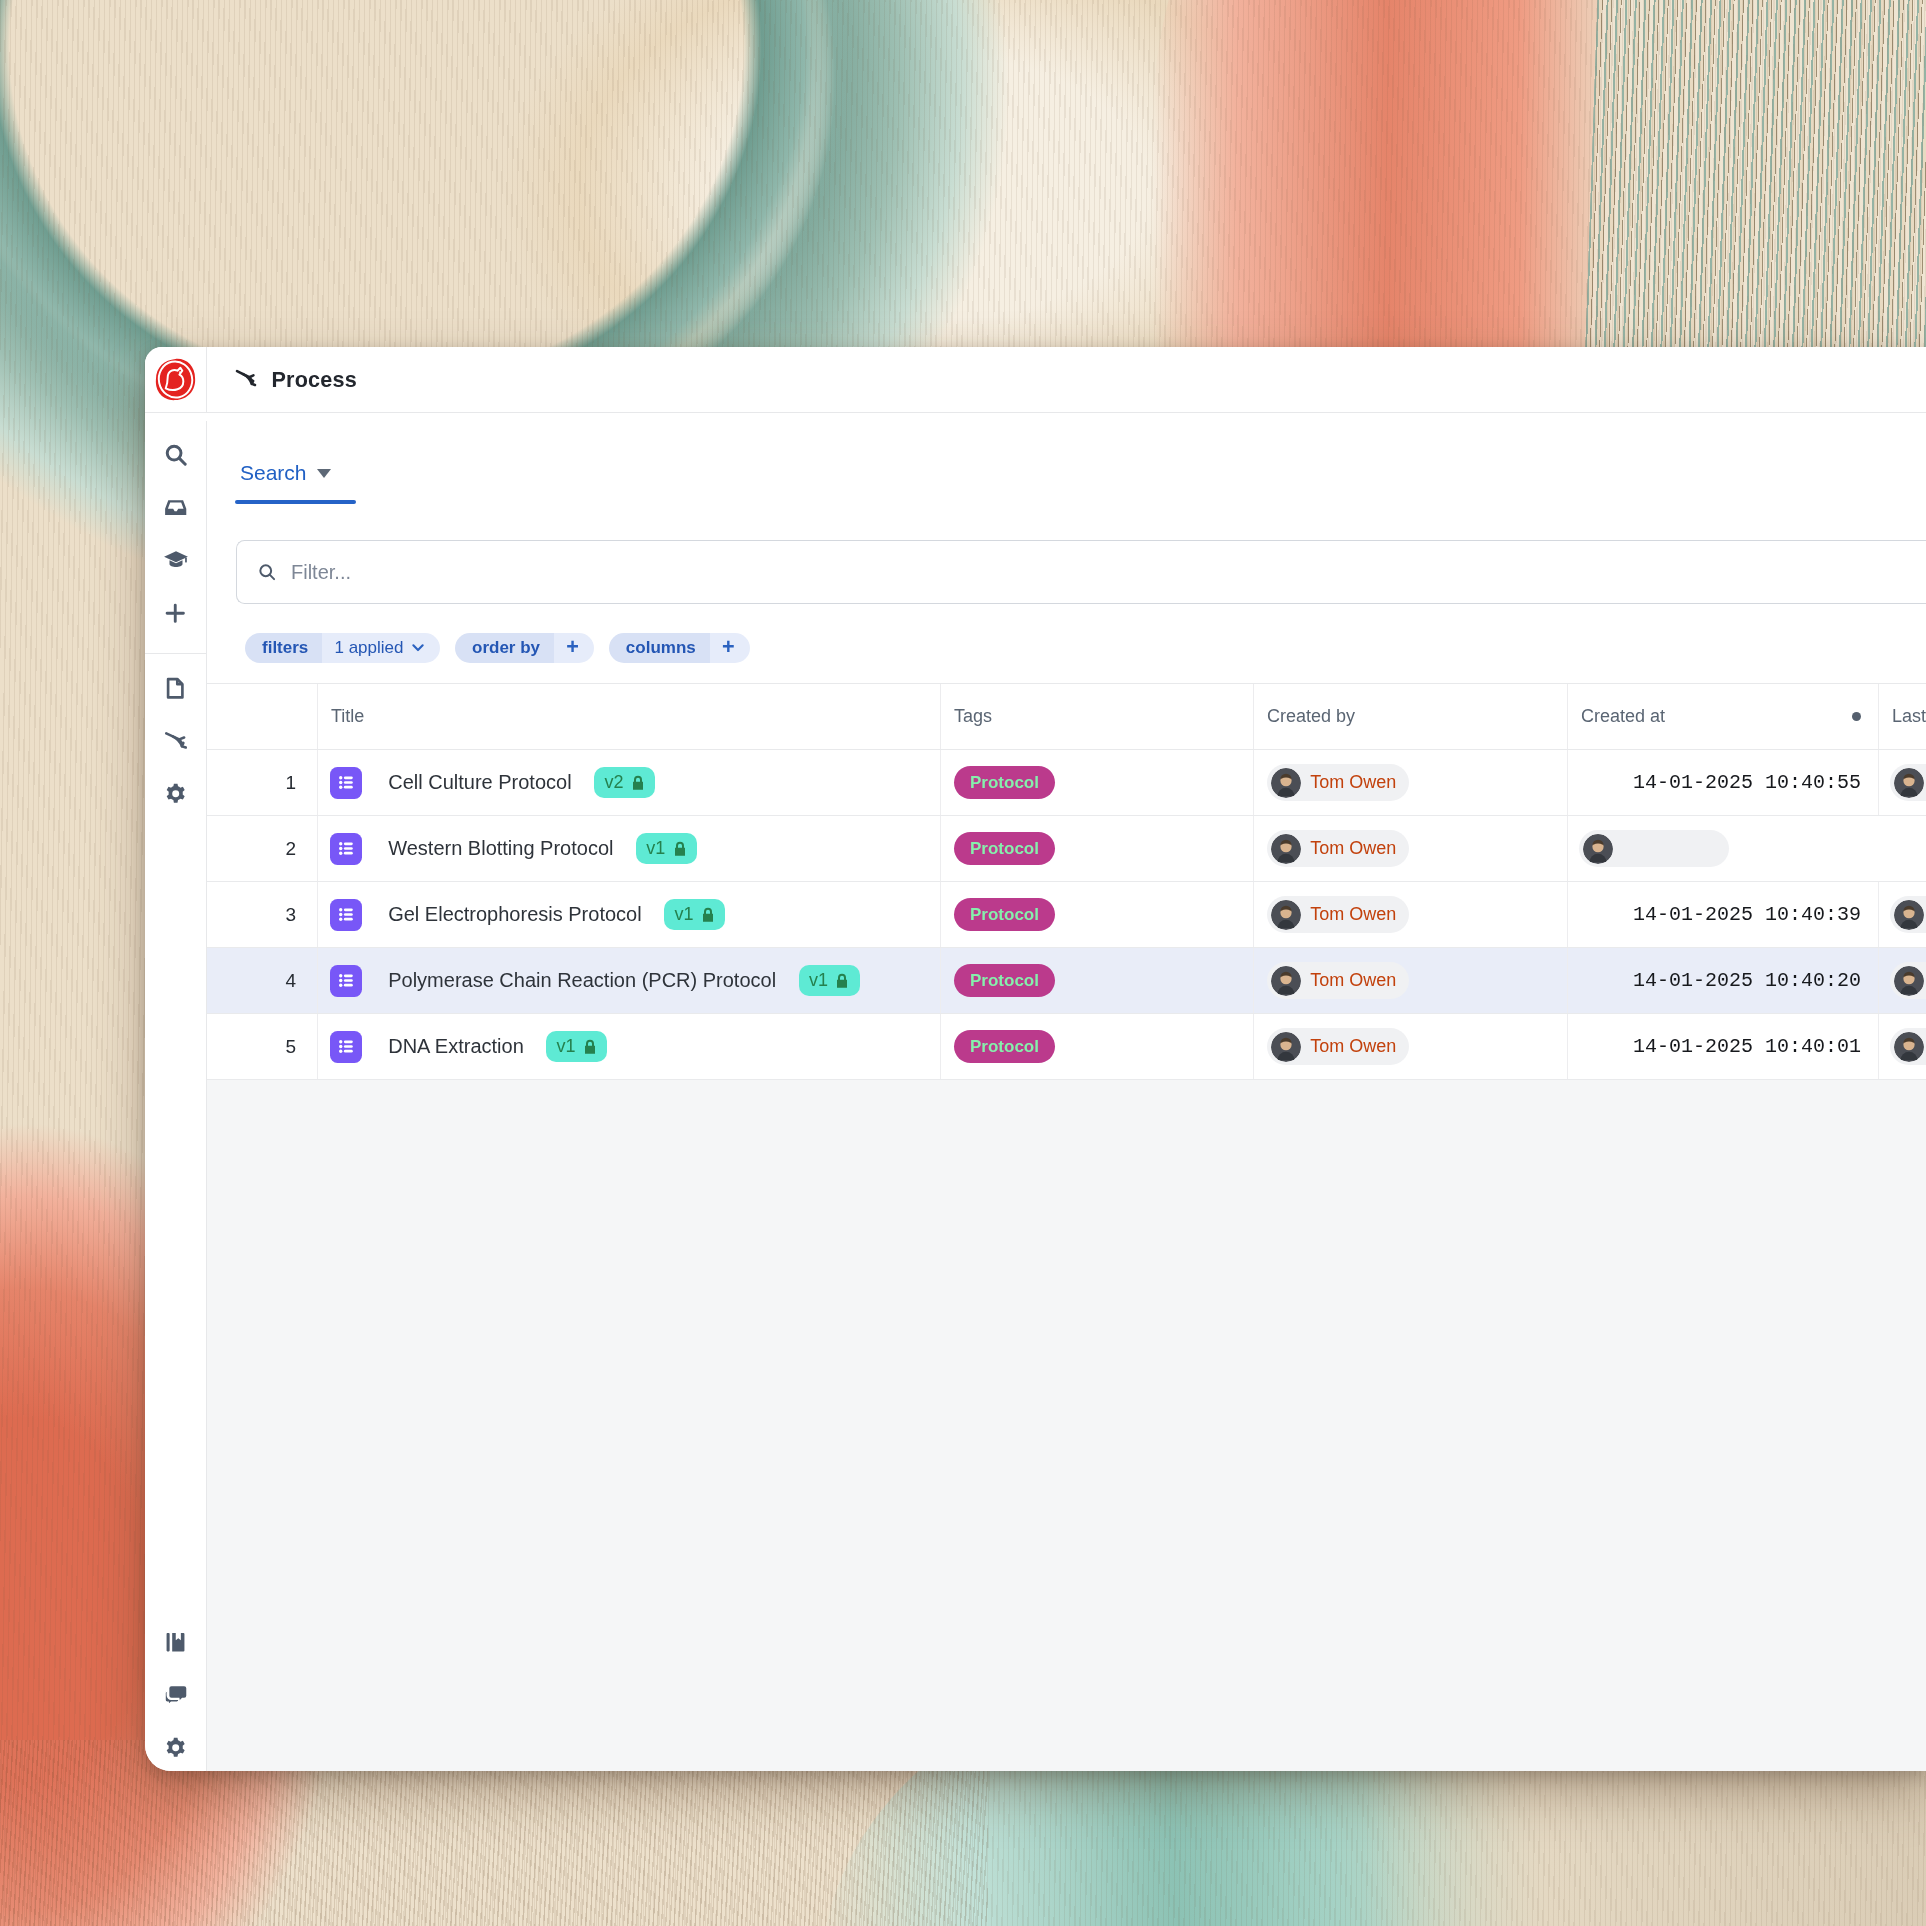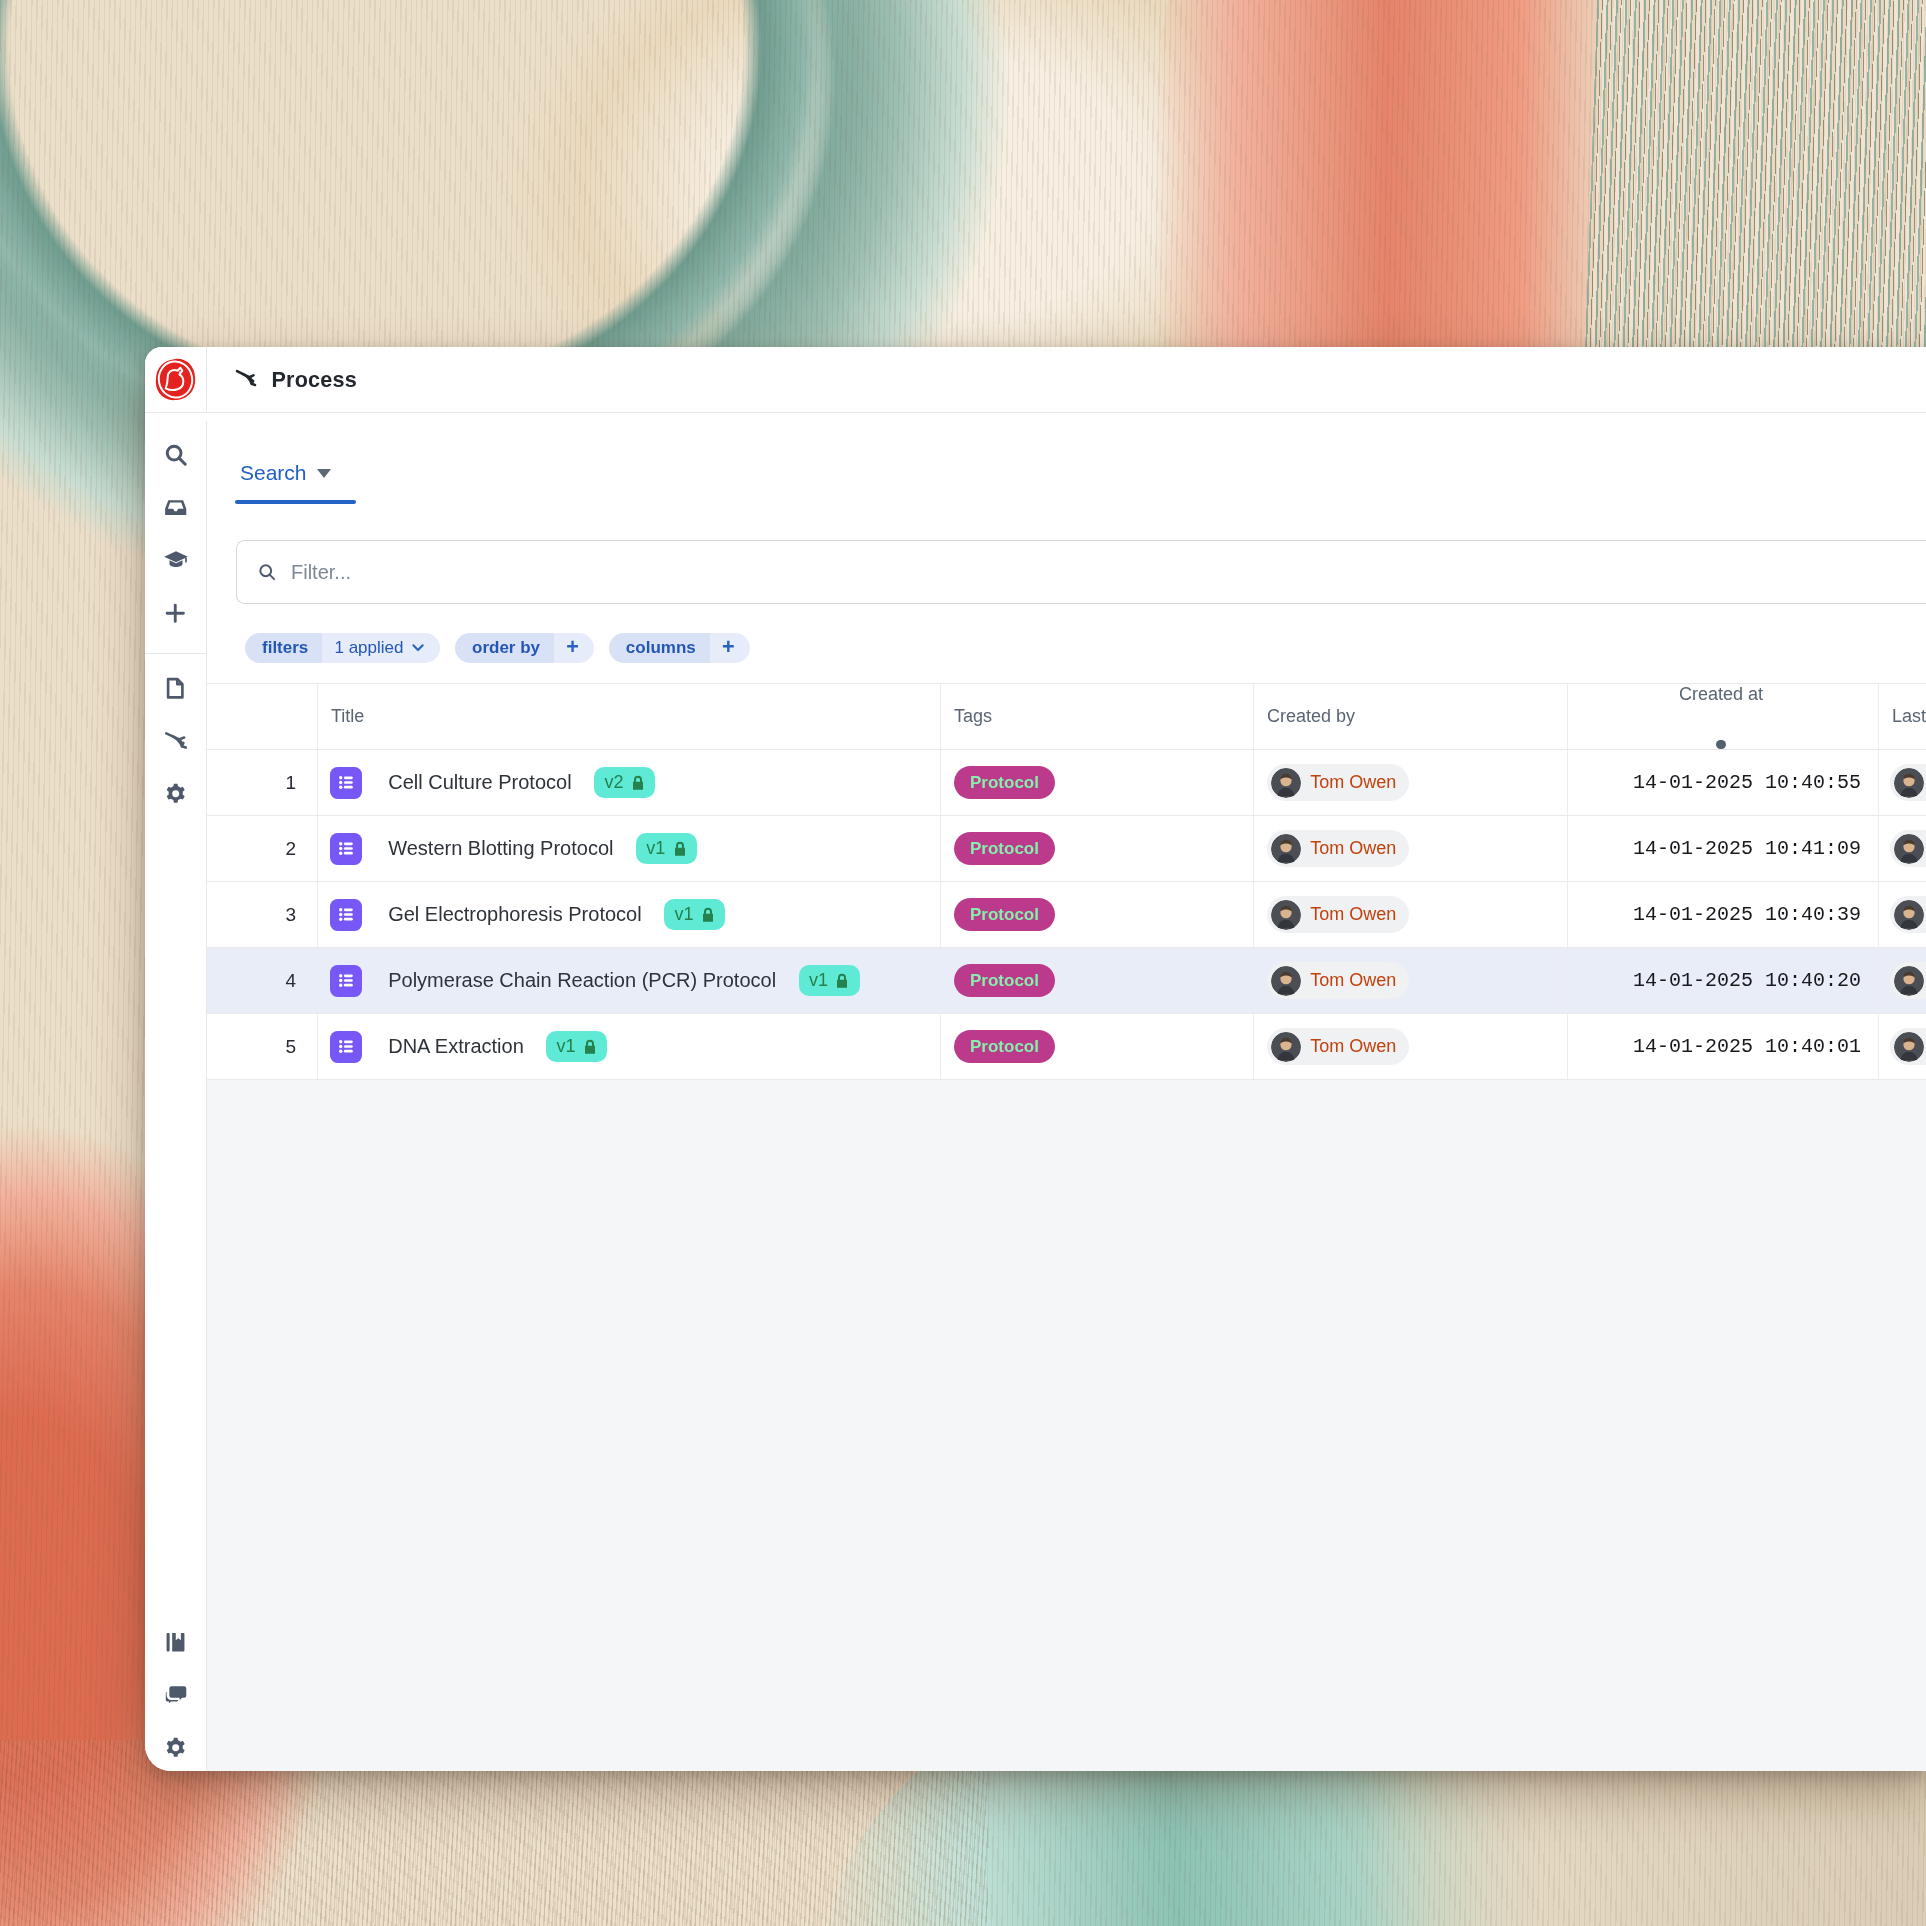--- a/index.html
+++ b/index.html
@@ -75,21 +75,21 @@
   .chip .seg-b { background:#e6ecfa; display:flex; align-items:center; gap:7.5px; padding:0 15px 0 12.2px; }
   .chip .plus { font-size:21.6px; font-weight:700; color:#2b62c0; line-height:1; margin-top:-1.9px; }
 
   
   .tbl { flex:none; margin-top:20px; }
   .tbl-grid { display:grid; grid-template-columns:111px 623px 313px 314px 311px 1fr; align-items:stretch; }
   .thead { height:67px; border-top:0.9px solid #e8e9eb; border-bottom:0.9px solid #e8e9eb; color:#5a6573; font-size:18px; }
   .th { display:flex; align-items:center; padding-left:13px; border-right:0.9px solid #ececee; cursor:pointer; }
   .th:first-child { border-right:0.9px solid #ececee; }
   .th:last-child { border-right:none; }
-  .th.created-at { justify-content:space-between; padding-right:17px;flex-direction:column; }
+  .th.created-at { justify-content:space-between; padding-right:17px; }
   .sort-dot { width:9.4px; height:9.4px; border-radius:50%; background:#55606e; flex:none; }
 
   .trow { height:66px; border-bottom:0.9px solid #e9eaec; background:#fff; cursor:pointer; }
   .trow.highlighted { background:#e9edf8; }
   .td { display:flex; align-items:center; border-right:0.9px solid #ededef; min-width:0; overflow:hidden; }
   .td:last-child { border-right:none; overflow:visible; }
   .td-num { justify-content:flex-end; padding-right:21px; font-size:19px; color:#272c33; }
   .td-title { padding-left:12.2px; gap:14px; }
   .doc-icon { width:32px; height:32px; border-radius:7.5px; background:#7857f7; flex:none; display:flex; align-items:center; justify-content:center; }
   .row-title { font-size:20px; color:#2e333a; font-weight:500; white-space:nowrap;margin-left:12px; }
@@ -365,21 +365,20 @@
                 <svg width="30" height="30" viewBox="0 0 64 64">
                     <circle cx="32" cy="32" r="32" fill="#4b4e55"></circle>
                     <path d="M14 60 a18 18 0 0 1 36 0 Z" fill="#33373d"></path>
                     <circle cx="32" cy="27" r="12" fill="#d9b48f"></circle>
                     <path d="M20 24 a12 12 0 0 1 24 0 l-2 -1 q-10 -6 -20 0 Z" fill="#4a3b2c"></path>
                   </svg>
               </span>
               <span class="uname">Tom Owen</span>
             </span>
           </div>
-          <div class="td td-date">14-01-2025 10:41:09</div>
           <div class="td td-last">
             <span class="user-pill">
               <span class="avatar">
                 <svg width="30" height="30" viewBox="0 0 64 64">
                     <circle cx="32" cy="32" r="32" fill="#4b4e55"></circle>
                     <path d="M14 60 a18 18 0 0 1 36 0 Z" fill="#33373d"></path>
                     <circle cx="32" cy="27" r="12" fill="#d9b48f"></circle>
                     <path d="M20 24 a12 12 0 0 1 24 0 l-2 -1 q-10 -6 -20 0 Z" fill="#4a3b2c"></path>
                   </svg>
               </span>

